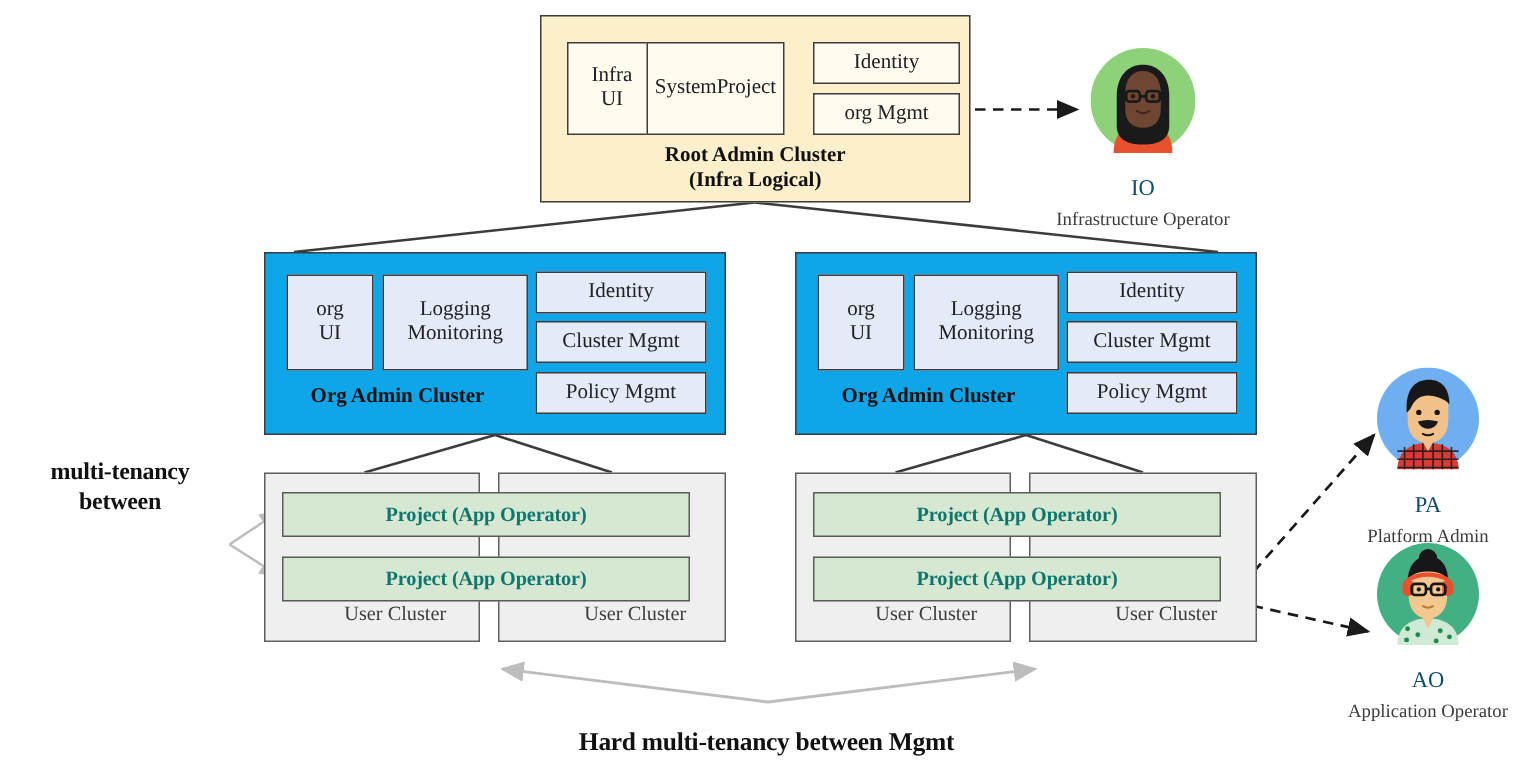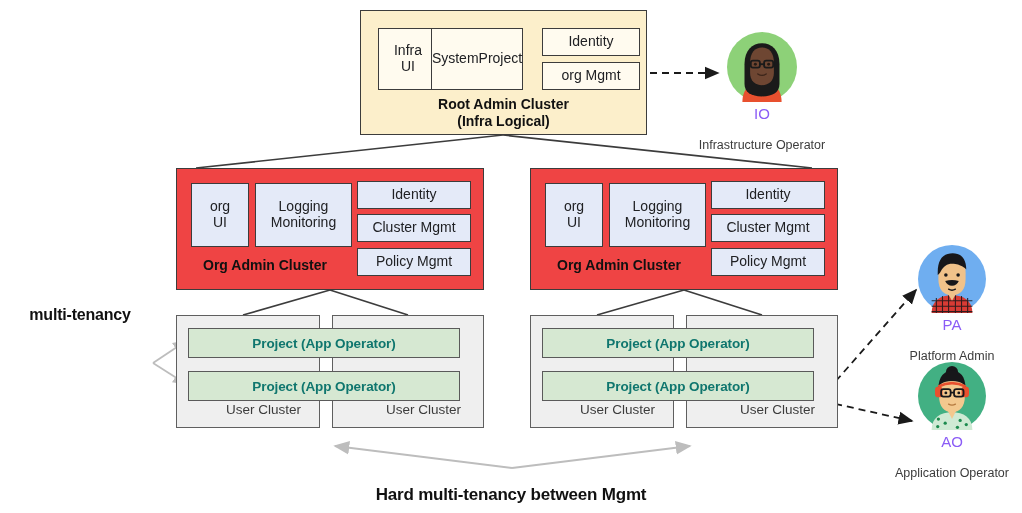--- a/index.html
+++ b/index.html
@@ -1,35 +1,35 @@
 <!DOCTYPE html>
 <html><head>
 <meta charset="utf-8">
 <style>
   html,body{margin:0;padding:0;}
   body{
     width:1022px;height:513px;background:#ffffff;
     font-family:"Liberation Sans","DejaVu Sans",sans-serif;
     color:#202124;overflow:hidden;position:relative;
   }
-  #stage{position:absolute;left:0;top:0;width:1022px;height:502px;}
+  #stage{position:absolute;left:0;top:0;width:1022px;height:502px;font-family:Liberation Serif, serif;}
   #wires{position:absolute;left:0;top:0;width:1022px;height:513px;pointer-events:none;}
 
   .node{position:absolute;box-sizing:border-box;}
 
   
   .cluster-root{
     background:#FCEFCB;border:1.6px solid #3c3c3c;
   }
   .cluster-root .chip{
     background:#FFFBEF;border:1.6px solid #3c3c3c;
   }
   
   .cluster-org{
-    background:#ef4444;border:1.6px solid #3c3c3c;
+    background:#0ea5e9;border:1.6px solid #3c3c3c;
   }
   .cluster-org .chip{
     background:#E4EAF8;border:1.6px solid #3c3c3c;
   }
   
   .cluster-user{
     background:#EFEFEF;border:1.6px solid #5f5f5f;
   }
   
   .project-bar{
@@ -59,24 +59,24 @@
   }
   .bottom-note{
     position:absolute;text-align:center;font-weight:bold;
     font-size:17px;color:#111;letter-spacing:-0.2px;width:100%;
   }
 
   
   .persona{position:absolute;text-align:center;width:160px;}
   .persona .avatar{margin:0 auto;display:block;}
   .persona .initials{
-    font-size:15px;color:#8b5cf6;margin-top:4px;line-height:1.1;
+    font-size:15px;color:#0c4a6e;margin-top:16px;line-height:1.1;
   }
   .persona .role{
-    font-size:12.5px;color:#3c3c3c;margin-top:16px;line-height:1.1;
+    font-size:12.5px;color:#3c3c3c;margin-top:5px;line-height:1.1;
   }
 </style>
 </head>
 <body>
 
 <div id="stage">
 
   <svg id="wires" viewBox="0 0 1022 513">
     <defs>
       <marker id="blkArrow" markerWidth="9" markerHeight="9" refX="7.5" refY="4" orient="auto">
@@ -188,20 +188,21 @@
     <div class="user-caption" style="bottom:10px;">User Cluster</div>
   </div>
   <div class="node cluster-user" style="left:686px;top:315px;width:152px;height:113px;">
     <div class="user-caption" style="bottom:10px;">User Cluster</div>
   </div>
   <div class="node project-bar" style="left:542px;top:328px;width:272px;height:30px;">Project (App Operator)</div>
   <div class="node project-bar" style="left:542px;top:371px;width:272px;height:30px;">Project  (App Operator)</div>
 
   <div class="side-note" style="left:10px;top:305px;width:140px;">
     <div>multi-tenancy</div>
+    <div>between</div>
   </div>
 
   <div class="bottom-note" style="left:0;top:485px;">Hard multi-tenancy between Mgmt</div>
 
   <div class="persona" style="left:682px;top:32px;">
     <svg class="avatar" width="70" height="70" viewBox="0 0 100 100">
       <circle cx="50" cy="50" r="50" fill="#8DD178"></circle>
       <g>
         <path d="M22 100 C22 80 34 72 50 72 C66 72 78 80 78 100 Z" fill="#E8502E"></path>
         <path d="M41 70 L50 88 L59 70 L50 66 Z" fill="#F2F2F2"></path>

